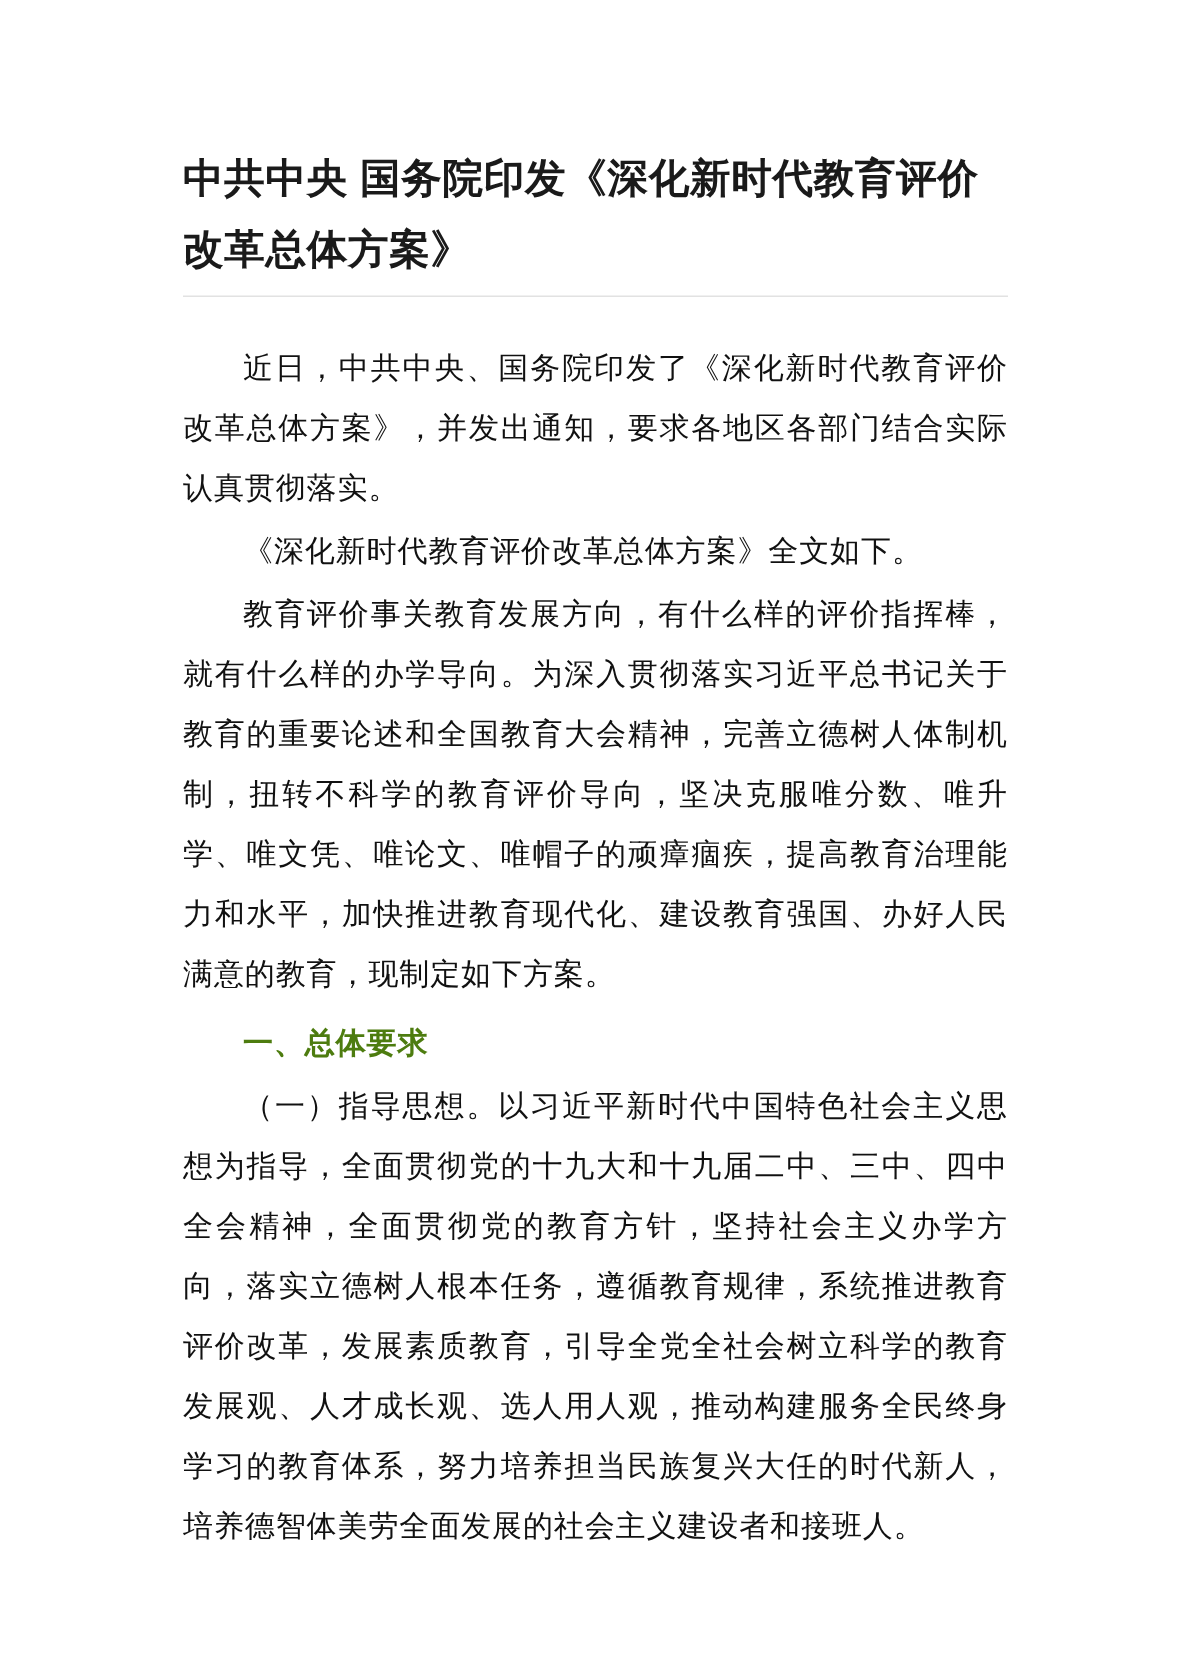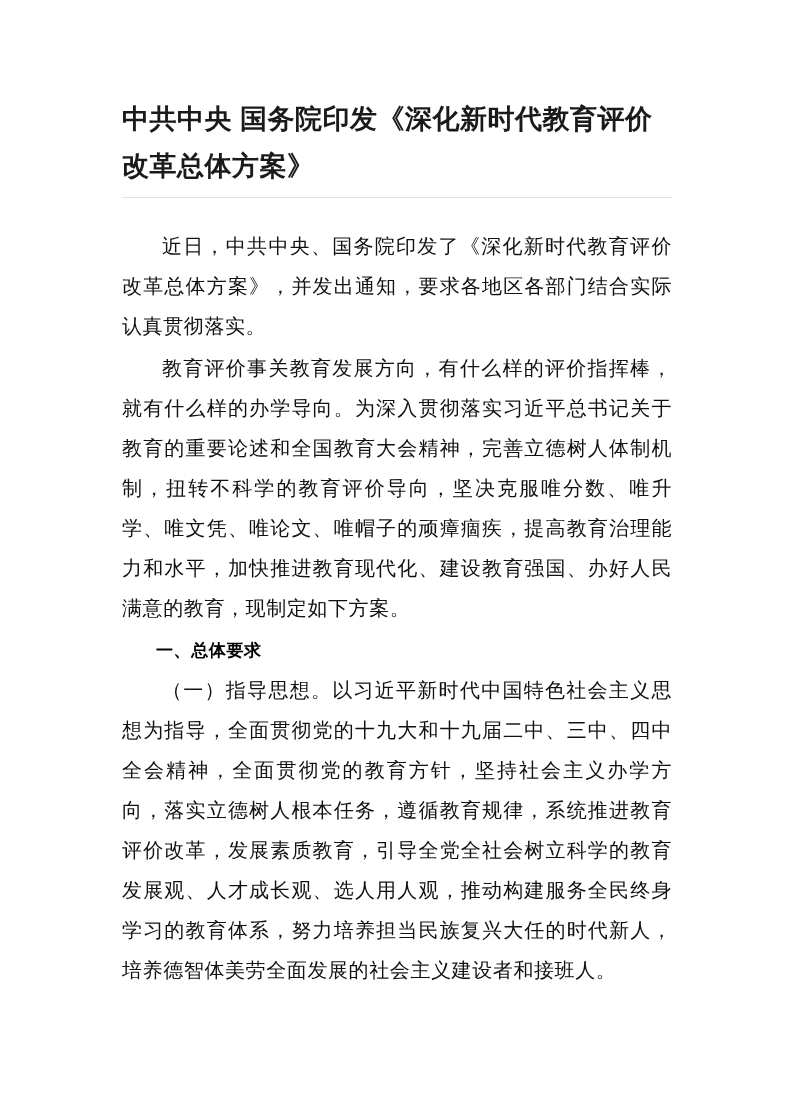--- a/index.html
+++ b/index.html
@@ -51,39 +51,40 @@
     line-height: 2.0;
     text-align: justify;
     text-justify: inter-ideograph;
     margin: 0 0 2px 0;
     text-indent: 2em;
     color: #111111;
     letter-spacing: 0.6px;
   }
   .section-head {
     font-family: "Liberation Sans", "DejaVu Sans", sans-serif;
-    font-size: 17px;
+    font-size: 20px;
     font-weight: bold;
     line-height: 2.0;
     margin: 6px 0 2px 0;
     text-indent: 2em;
-    color: #000000;
+    color: #4d7c0f;
     letter-spacing: 0.6px;
   }
 </style>
 </head>
 <body>
 
 <div class="page">
 
   <h1 class="doc-title">中共中央 国务院印发《深化新时代教育评价改革总体方案》</h1>
 
 
   <hr class="divider">
 
   <p class="body-p">近日，中共中央、国务院印发了《深化新时代教育评价改革总体方案》，并发出通知，要求各地区各部门结合实际认真贯彻落实。</p>
+  <p class="body-p">《深化新时代教育评价改革总体方案》全文如下。</p>
   <p class="body-p">教育评价事关教育发展方向，有什么样的评价指挥棒，就有什么样的办学导向。为深入贯彻落实习近平总书记关于教育的重要论述和全国教育大会精神，完善立德树人体制机制，扭转不科学的教育评价导向，坚决克服唯分数、唯升学、唯文凭、唯论文、唯帽子的顽瘴痼疾，提高教育治理能力和水平，加快推进教育现代化、建设教育强国、办好人民满意的教育，现制定如下方案。</p>
 
   <p class="section-head">一、总体要求</p>
 
   <p class="body-p">（一）指导思想。以习近平新时代中国特色社会主义思想为指导，全面贯彻党的十九大和十九届二中、三中、四中全会精神，全面贯彻党的教育方针，坚持社会主义办学方向，落实立德树人根本任务，遵循教育规律，系统推进教育评价改革，发展素质教育，引导全党全社会树立科学的教育发展观、人才成长观、选人用人观，推动构建服务全民终身学习的教育体系，努力培养担当民族复兴大任的时代新人，培养德智体美劳全面发展的社会主义建设者和接班人。</p>
 
 </div>
 
 </body></html>

